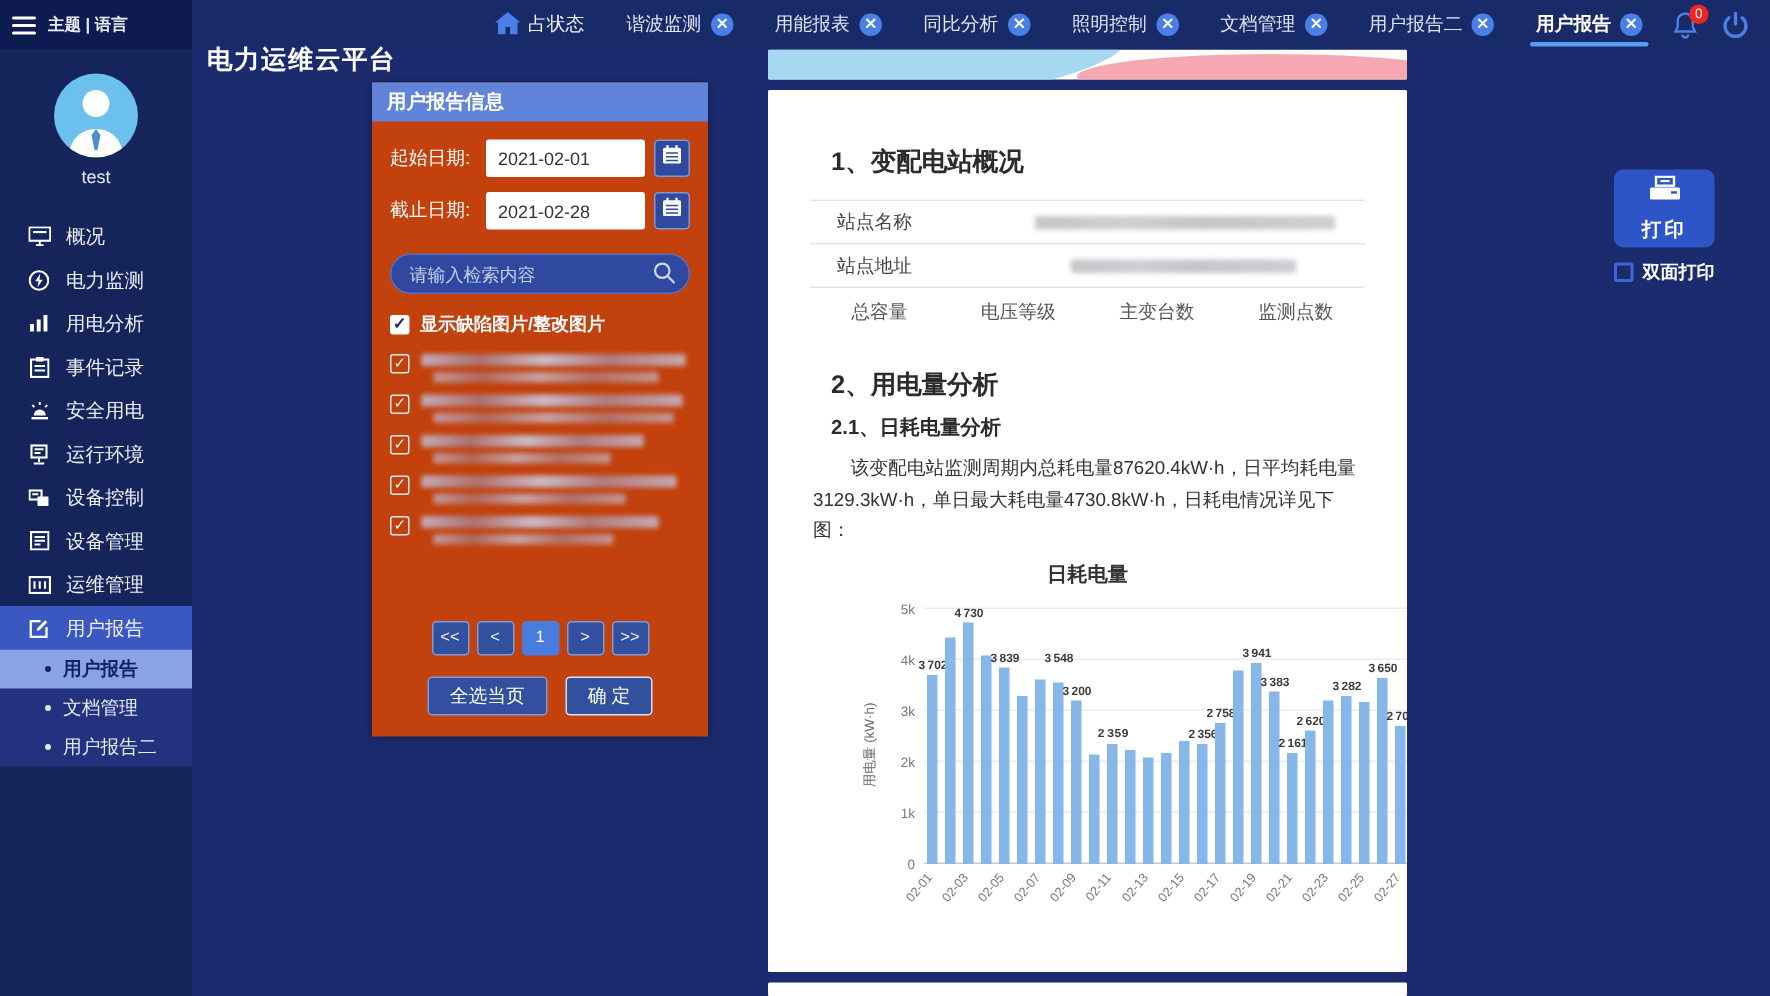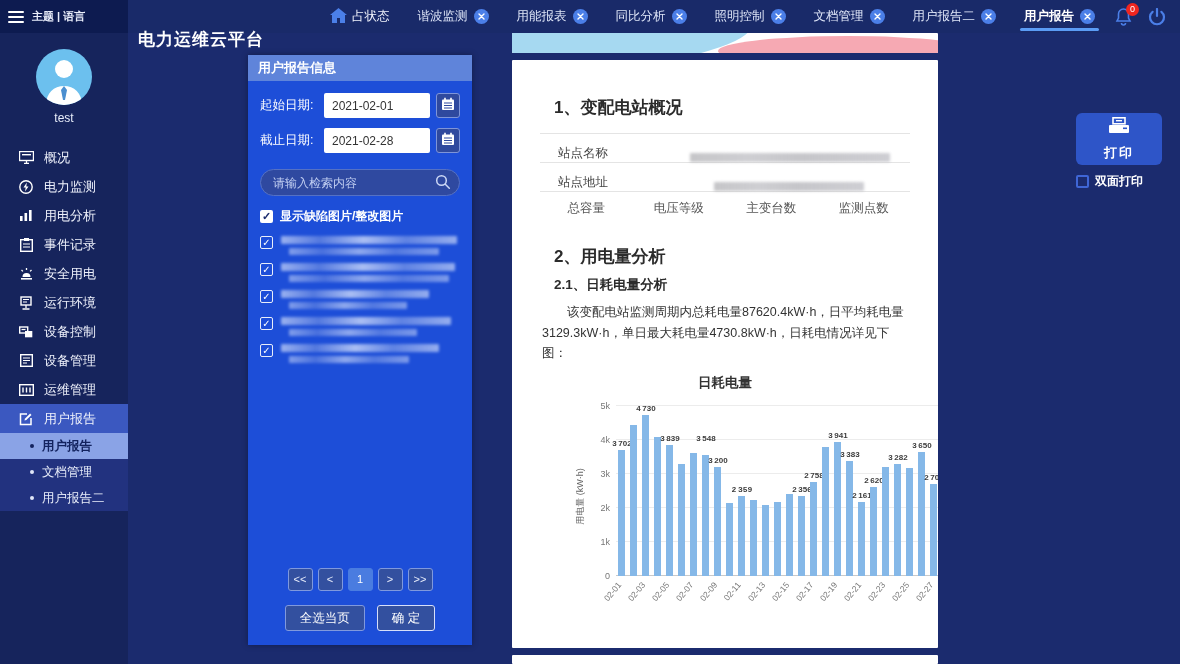--- a/index.html
+++ b/index.html
@@ -35,21 +35,21 @@
   .sub-group { background:#22327f; }
   .sub-item { display:flex; align-items:center; gap:8px; height:26px; padding-left:30px; color:#e8edfa; font-size:12.5px; cursor:pointer; }
   .sub-item .dot { width:4px; height:4px; border-radius:50%; background:#dfe6f8; }
   .sub-item.active { background:#8aa3e6; color:#13235f; font-weight:bold; }
   .sub-item.active .dot { background:#13235f; }
 
   
   .content { position:absolute; top:33px; left:128px; right:0; bottom:0; background:#1b2b6e; }
 
   
-  .panel { position:absolute; left:120px; top:22px; width:224px; height:590px; background:#1d4ed8; display:flex; flex-direction:column; box-shadow:0 0 6px rgba(0,0,0,.35); }
+  .panel { position:absolute; left:120px; top:22px; width:224px; height:436px; background:#c2410c; display:flex; flex-direction:column; box-shadow:0 0 6px rgba(0,0,0,.35); }
   .panel-header { height:26px; background:#5f84da; color:#fff; font-size:13px; font-weight:bold; line-height:26px; padding-left:10px; flex-shrink:0; }
   .panel-body { flex:1; display:flex; flex-direction:column; padding:12px 12px 14px; overflow:hidden; }
   .date-row { display:flex; align-items:center; margin-bottom:10px; }
   .date-label { color:#fff; font-size:12.5px; width:64px; flex-shrink:0; }
   .date-input { width:106px; height:25px; background:#fff; border:none; border-radius:2px; font-size:12px; color:#333; padding:0 8px; font-family:"Liberation Sans",sans-serif; }
   .cal-btn { width:25px; height:25px; margin-left:6px; background:#2f499e; border:1px solid #7f95d8; border-radius:3px; display:flex; align-items:center; justify-content:center; cursor:pointer; }
   .search-row { position:relative; margin:6px 0 12px; }
   .search-input { width:100%; height:27px; background:#2f49a0; border:1px solid #5571c4; border-radius:14px; color:#cdd8f6; font-size:12px; padding:0 30px 0 12px; font-family:"Liberation Sans",sans-serif; }
   .search-input::placeholder { color:#c2cff2; }
   .search-icon { position:absolute; right:9px; top:5px; }
@@ -78,21 +78,21 @@
   
   .page-prev { position:absolute; left:384px; top:0; width:426px; height:20px; background:#fff; overflow:hidden; border-radius:1px; }
   .wave-blue { position:absolute; left:-60px; top:-26px; width:300px; height:62px; background:#a6d9f1; border-radius:50%; transform:rotate(-5deg); }
   .wave-pink { position:absolute; right:-40px; top:3px; width:260px; height:30px; background:#f6a9b3; border-radius:50%; }
   .page-next { position:absolute; left:384px; top:622px; width:426px; height:9px; background:#fff; border-radius:1px; }
   .page { position:absolute; left:384px; top:27px; width:426px; height:588px; background:#ffffff; border-radius:1px; padding:36px 28px 0; overflow:hidden; }
   .h1 { font-size:17px; font-weight:bold; color:#2b2b2b; margin:0 0 14px 14px; }
   .h1.s2 { margin-top:20px; margin-bottom:8px; }
   .h2 { font-size:13.5px; font-weight:bold; color:#2b2b2b; margin:0 0 8px 14px; }
   .ov-table { width:100%; }
-  .ov-row { display:flex; align-items:flex-end; min-height:29px; border-top:1px solid #e4e4e4; font-size:12.5px; color:#333; }
+  .ov-row { display:flex; align-items:center; min-height:29px; border-top:1px solid #e4e4e4; font-size:12.5px; color:#333; }
   .ov-row .lbl { width:150px; padding-left:18px; color:#444; }
   .ov-row .val-mask { height:9px; border-radius:1px; background:linear-gradient(90deg, rgba(150,150,155,.55), rgba(190,190,195,.75) 30%, rgba(140,140,148,.5) 55%, rgba(185,185,192,.7)); filter:blur(1.6px); }
   .ov-grid { display:flex; text-align:center; border-top:1px solid #e4e4e4; }
   .ov-grid > div { flex:1; padding:8px 0; font-size:12.5px; }
   .ov-grid.hdr > div { color:#555; }
   .ov-grid.vals > div { color:#333; }
   .para { font-size:12.5px; color:#333; line-height:1.65; text-indent:2em; margin:4px 2px 10px; }
   .chart-title { text-align:center; font-size:13.5px; font-weight:bold; color:#333; margin-bottom:10px; }
 
   
@@ -102,21 +102,21 @@
   .gridline { position:absolute; left:0; right:-8px; height:1px; background:#ececec; }
   .axis-base { position:absolute; left:0; right:-8px; bottom:0; height:1px; background:#c9c9c9; }
   .ytick { position:absolute; right:342px; width:28px; text-align:right; font-size:9px; color:#777; }
   .bar-slot { position:absolute; bottom:0; width:12px; }
   .bar { position:absolute; bottom:0; left:2px; width:7px; background:#85b8e8; }
   .bar-label { position:absolute; left:50%; transform:translateX(-50%); font-size:8px; font-weight:bold; color:#3c3c3c; white-space:nowrap; }
   .x-label { position:absolute; top:174px; font-size:8.5px; color:#777; transform:rotate(-50deg); transform-origin:top right; white-space:nowrap; }
 
   
   .print-area { position:absolute; left:948px; top:80px; width:90px; }
-  .print-btn { width:86px; height:52px; background:#2e55c8; border:none; border-radius:6px; color:#fff; display:flex; flex-direction:column; align-items:center; justify-content:center; gap:3px; cursor:pointer; font-family:"Liberation Sans",sans-serif; }
+  .print-btn { width:67px; height:52px; background:#2e55c8; border:none; border-radius:6px; color:#fff; display:flex; flex-direction:column; align-items:center; justify-content:center; gap:3px; cursor:pointer; font-family:"Liberation Sans",sans-serif; }
   .print-btn span { font-size:13px; font-weight:bold; letter-spacing:2px; }
   .duplex-row { display:flex; align-items:center; gap:6px; margin-top:8px; }
   .cb-duplex { width:13px; height:13px; border:2px solid #3f66d6; border-radius:2px; background:transparent; flex-shrink:0; cursor:pointer; }
   .duplex-label { color:#fff; font-size:12px; font-weight:bold; }
 </style>
 </head>
 <body>
 
 <div class="app">
 

